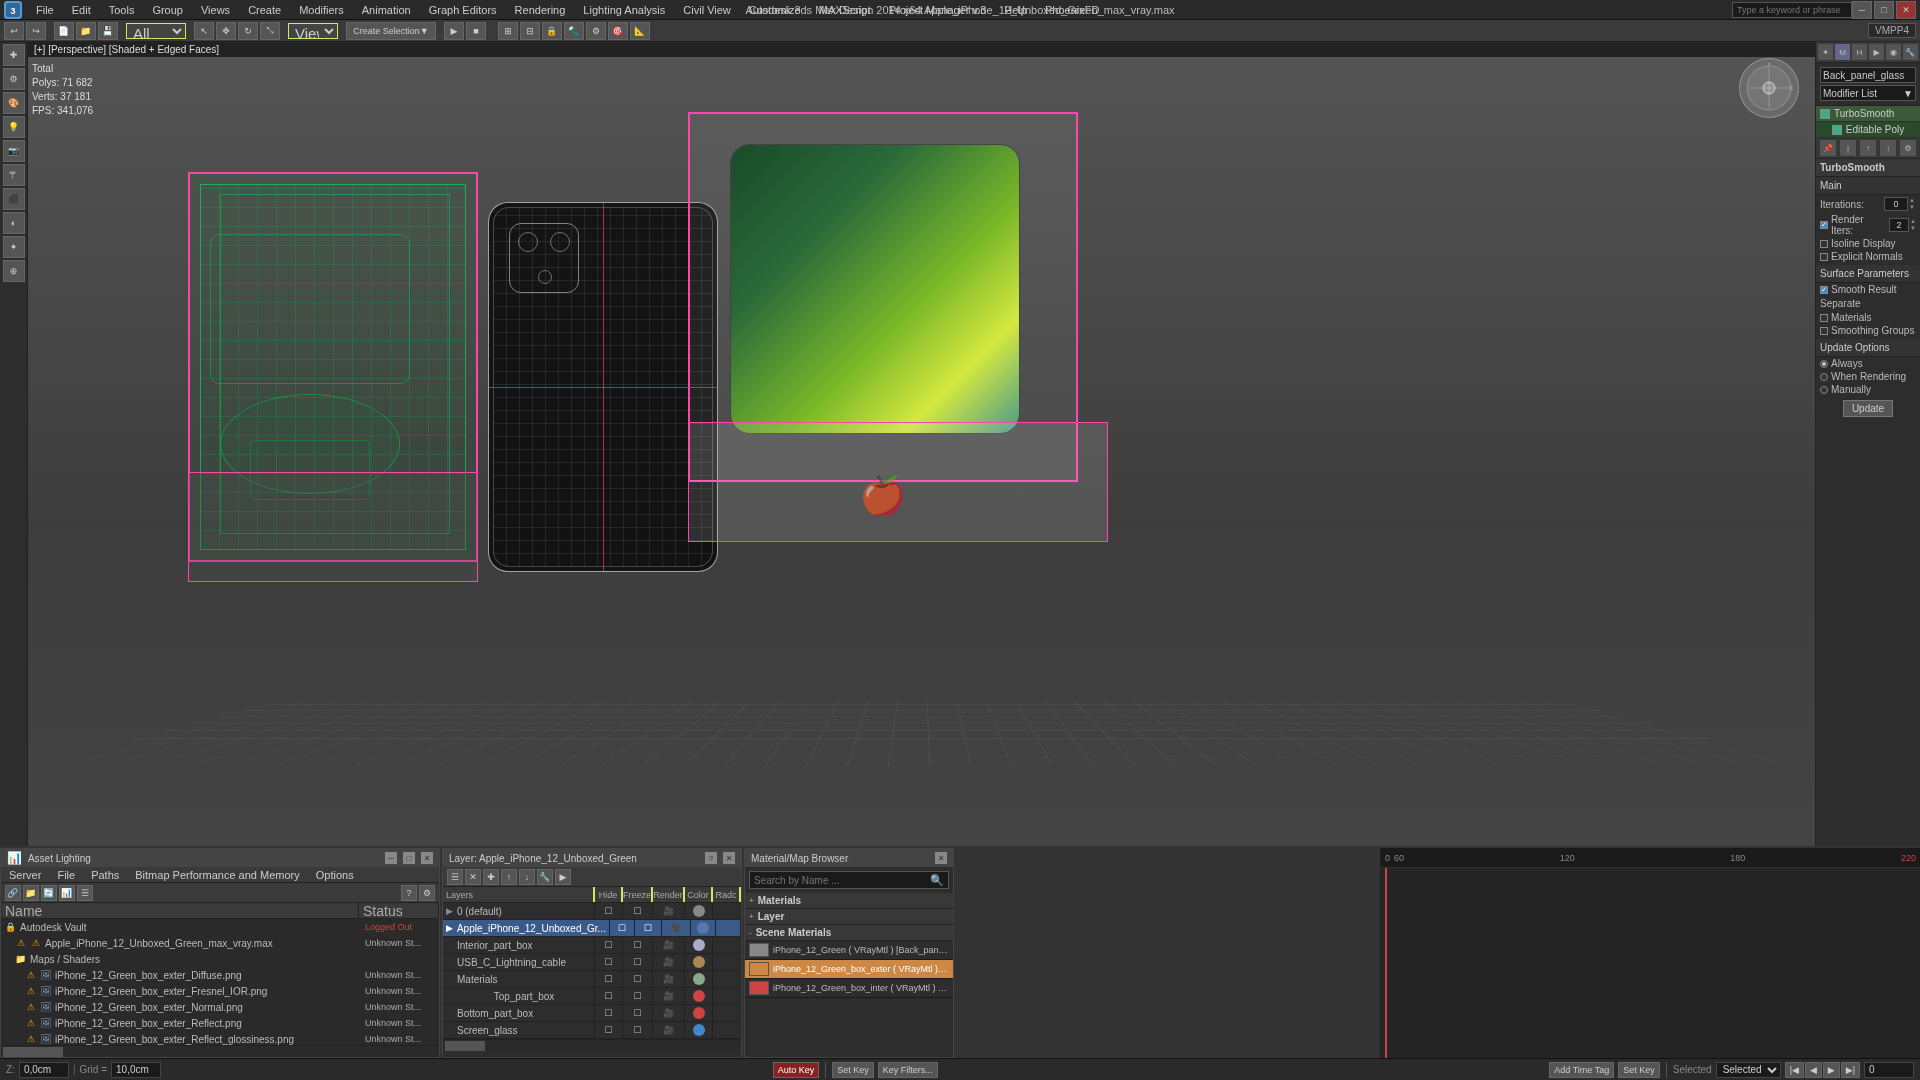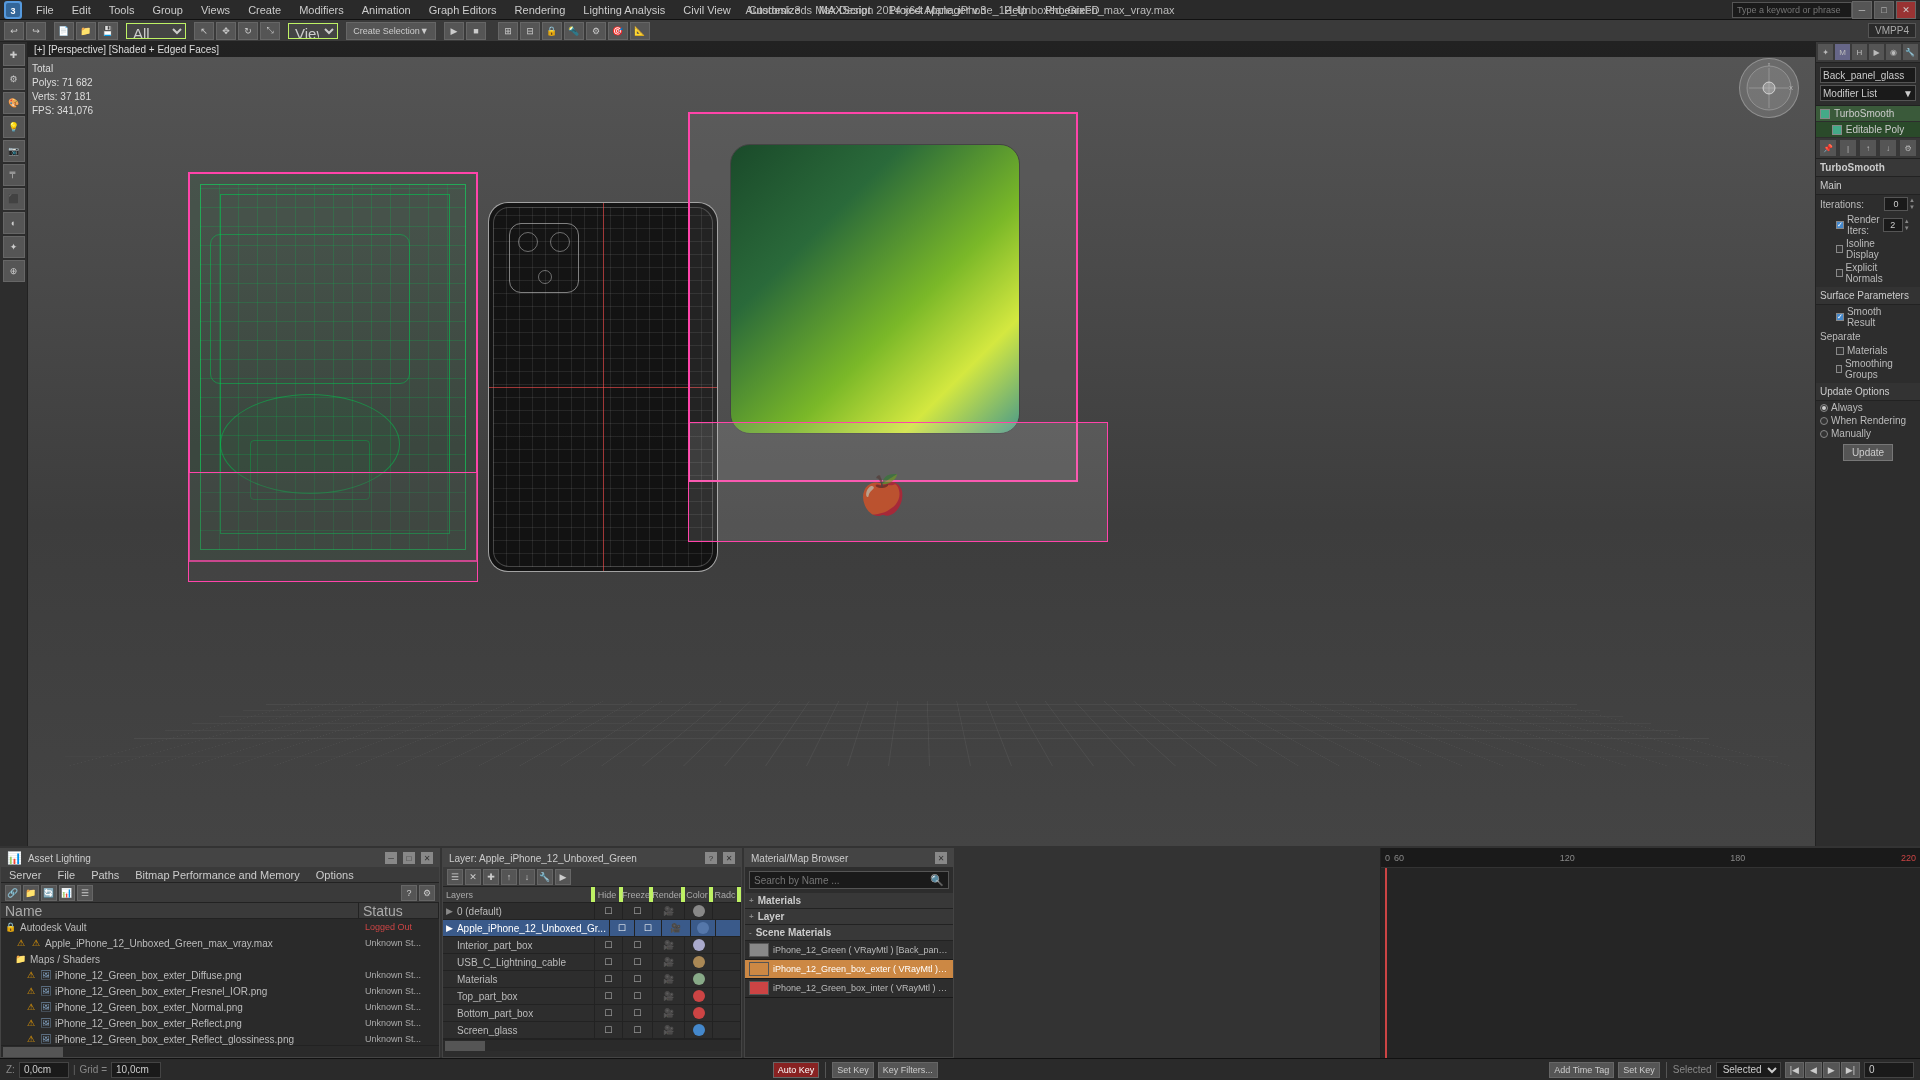--- a/index.html
+++ b/index.html
@@ -376,21 +376,21 @@
     }
     .radio-dot.active::after {
       content: '';
       width: 4px; height: 4px;
       background: #ccc;
       border-radius: 50%;
     }
     .check-row {
       display: flex; align-items: center; gap: 3px;
       font-size: 10px; color: #bbb;
-      padding: 1px 20px;
+      padding: 1px 4px;
     }
     .check-box {
       width: 8px; height: 8px;
       border: 1px solid #888;
       background: #4488cc;
       display: flex; align-items: center; justify-content: center;
       font-size: 7px; color: white;
     }
     .check-box-empty {
       width: 8px; height: 8px;
@@ -537,21 +537,21 @@
       display: flex;
       background: #3a3a3a;
       border-bottom: 1px solid #222;
       height: 16px;
       align-items: center;
       font-size: 9px;
       color: #aaa;
     }
     .layer-col { 
       padding: 0 3px;
-      border-right: 4px solid #bef264;
+      border-right: 2px solid #bef264;
       height: 100%;
       display: flex; align-items: center;
     }
     .layer-item {
       display: flex;
       align-items: center;
       height: 17px;
       font-size: 10px;
       color: #bbb;
       border-bottom: 1px solid #222;
@@ -1137,21 +1137,21 @@
           </div>
         <div class="layer-cell" style="width:32px;justify-content:center;">
             <span style="font-size:9px;color:#88aa88;">🎥</span>
           </div>
         <div class="layer-cell" style="width:28px;justify-content:center;">
             <div class="layer-dot" style="background:#88aa88;width:12px;height:12px;"></div>
           </div>
         <div class="layer-cell" style="width:28px;justify-content:center;"></div>
       </div>
       <div class="layer-item">
-        <div class="layer-cell" style="flex:1;gap:4px;padding-left:14px;">
+        <div class="layer-cell" style="flex:1;gap:4px;padding-left:14px;justify-content:center;">
           <span>Top_part_box</span>
         </div>
         <div class="layer-cell" style="width:28px;justify-content:center;">
             <span style="font-size:9px;">☐</span>
           </div>
         <div class="layer-cell" style="width:30px;justify-content:center;">
             <span style="font-size:9px;">☐</span>
           </div>
         <div class="layer-cell" style="width:32px;justify-content:center;">
             <span style="font-size:9px;color:#cc4444;">🎥</span>

